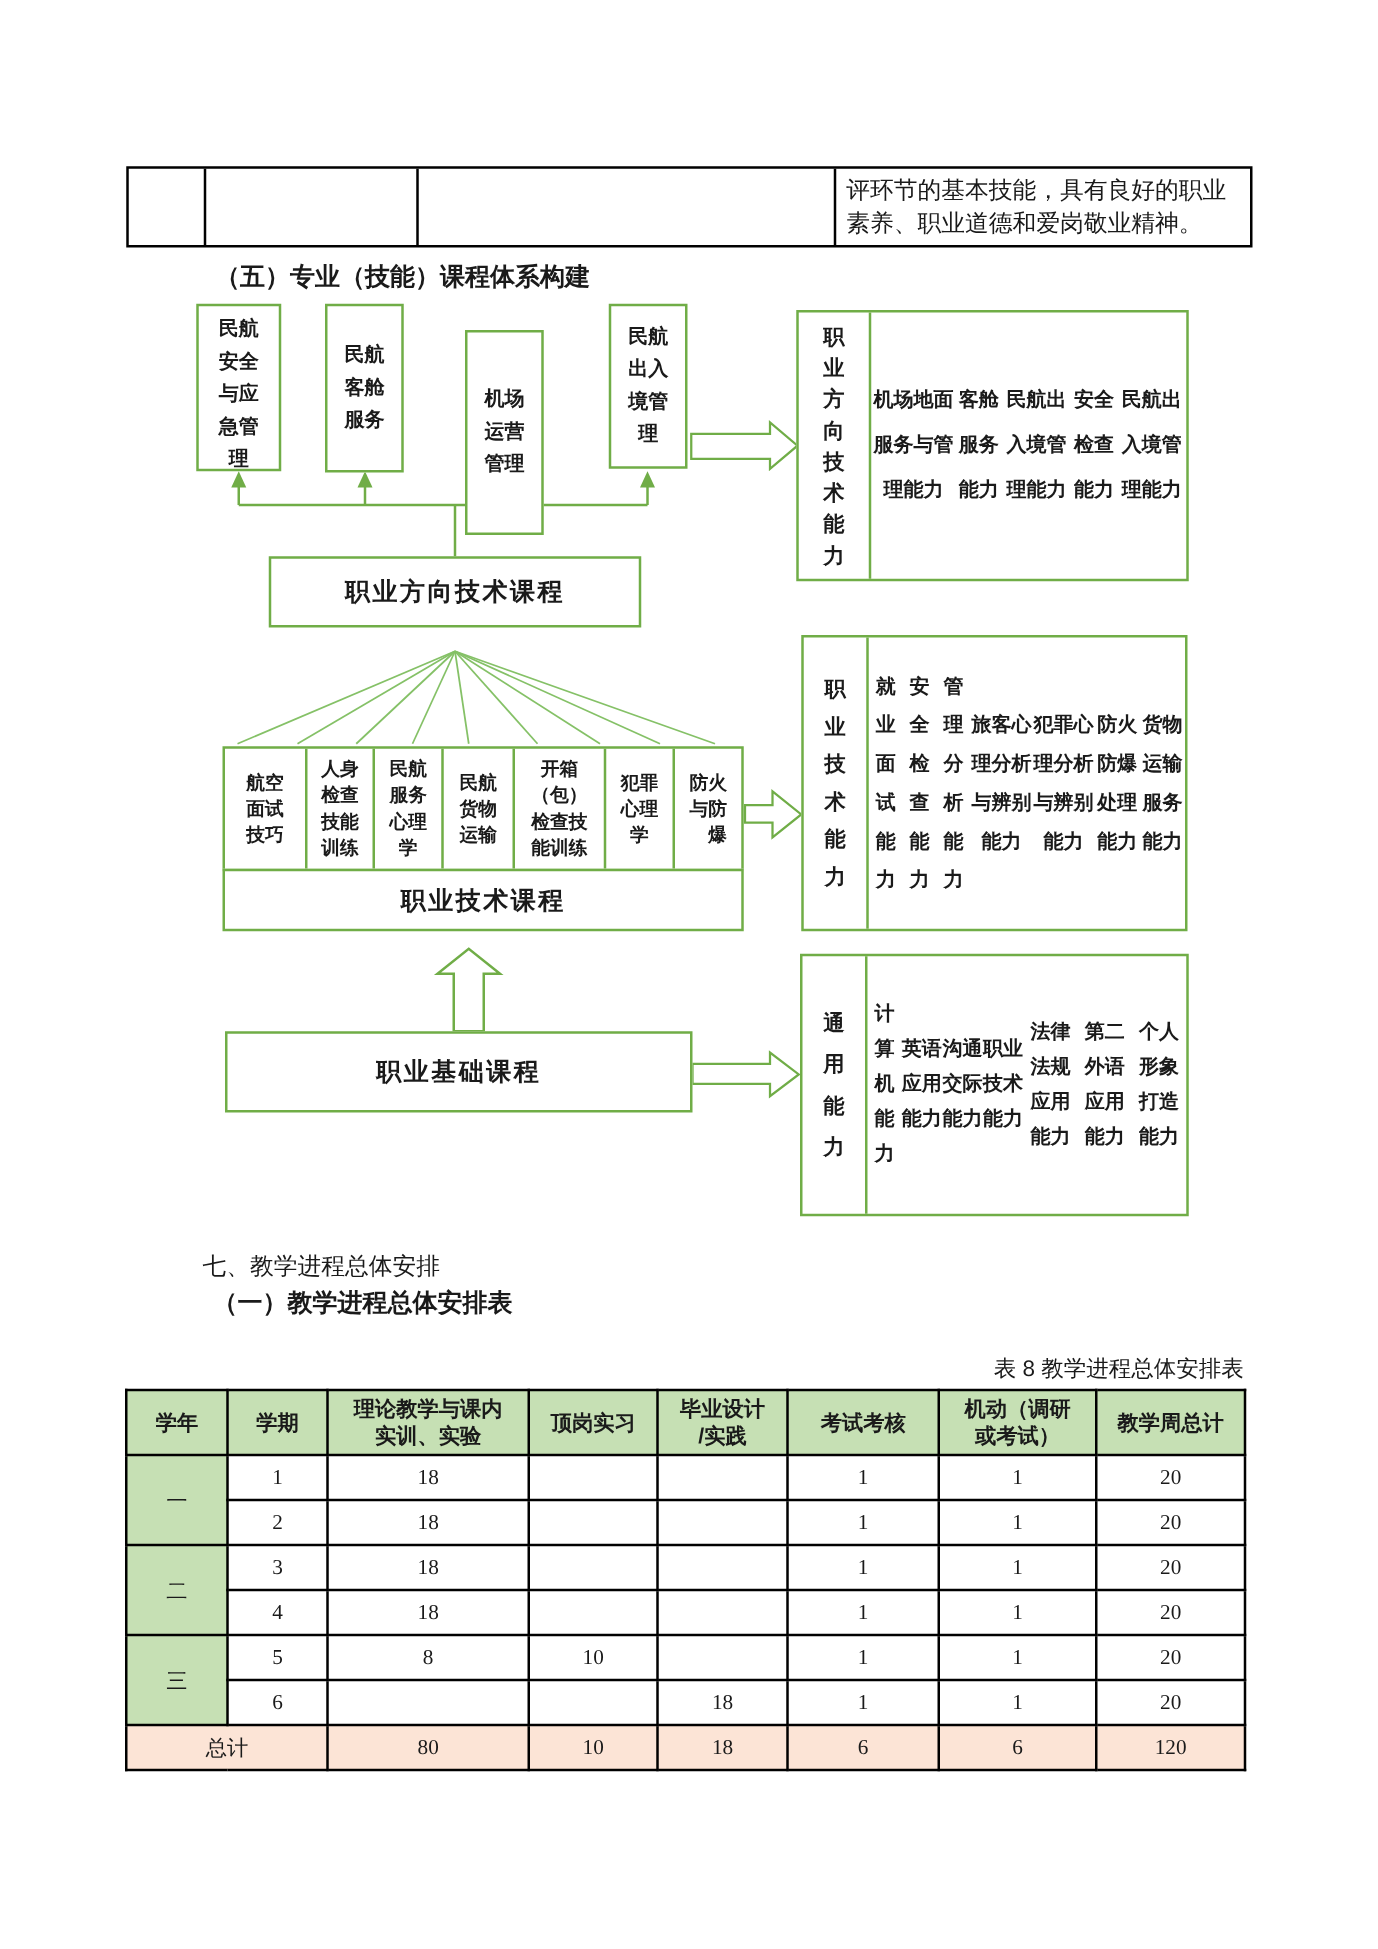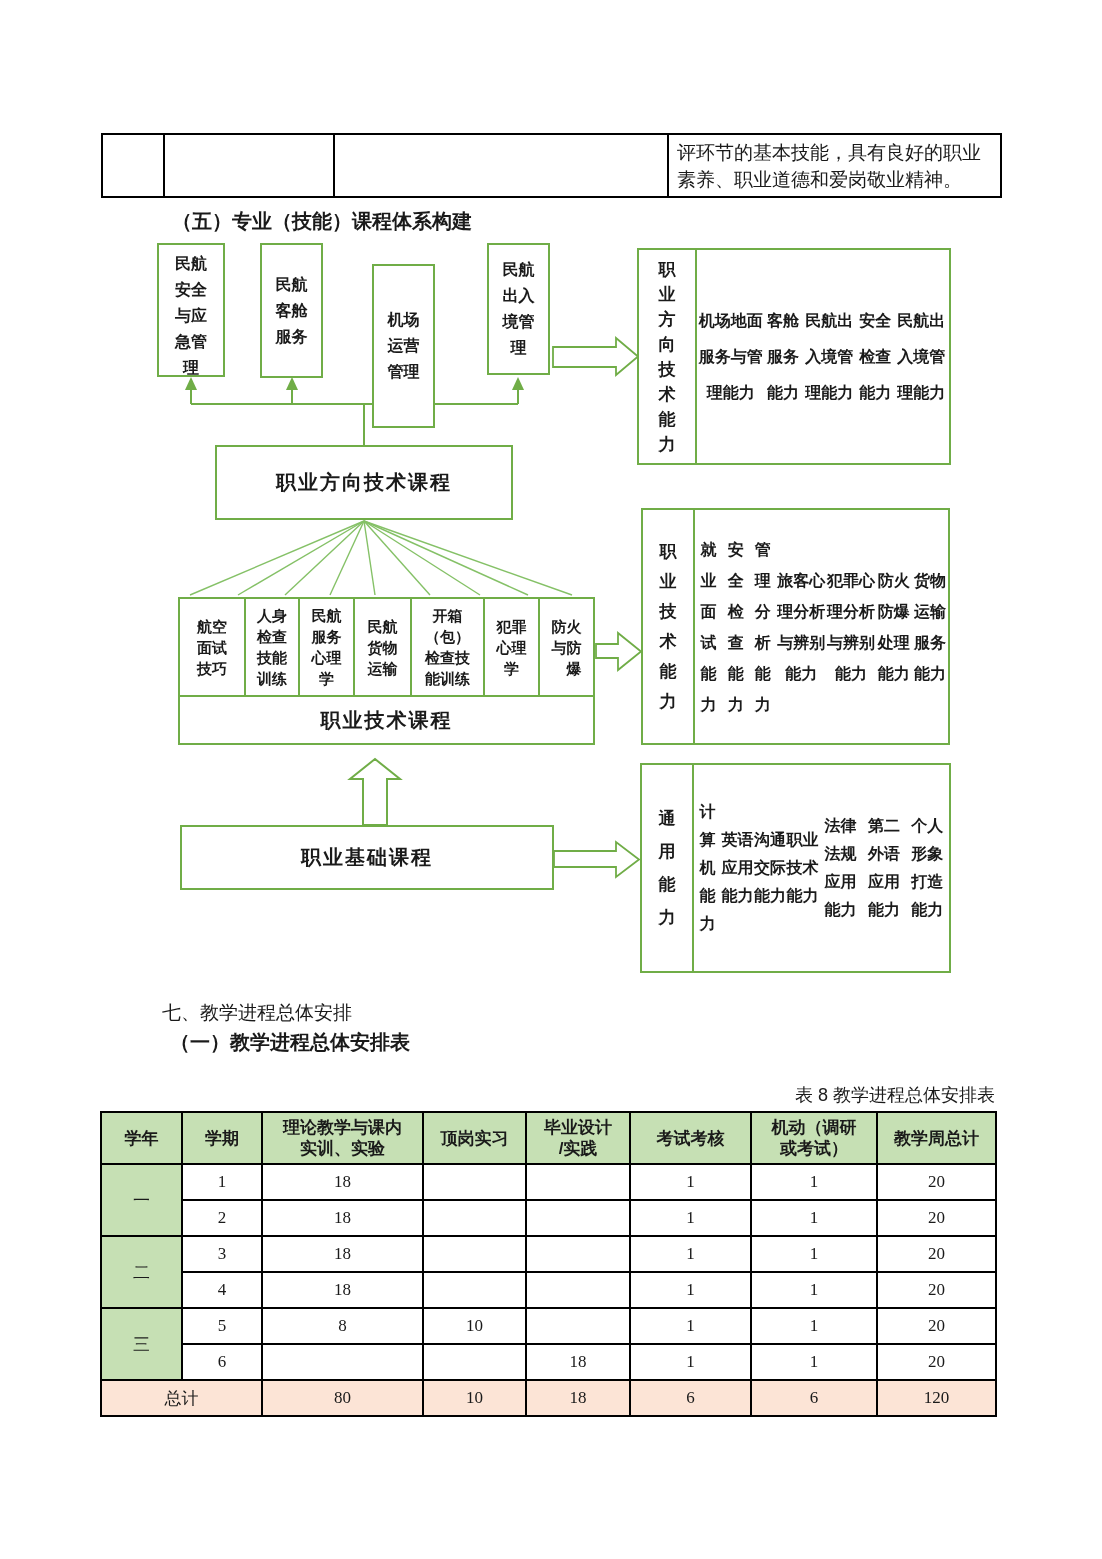--- a/index.html
+++ b/index.html
@@ -28,21 +28,21 @@
   
   .gbox{position:absolute;border:2px solid #70ad47;background:#fff;box-sizing:border-box;
     display:flex;align-items:center;justify-content:center;text-align:center;
     font-weight:bold;}
   .pre{white-space:pre-line;}
   .topbox{font-size:16px;line-height:26px;}
   .b1{left:157px;top:243px;width:68px;height:134px;align-items:flex-start;padding-top:6px;overflow:hidden;}
   .b2{left:260px;top:243px;width:63px;height:135px;}
   .b3{left:372px;top:245px;width:63px;height:164px;margin-top:19px;}
   .b4{left:487px;top:243px;width:63px;height:132px;}
-  .dircourse{left:215px;top:445px;width:298px;height:75px;font-size:20px;letter-spacing:2px;}
+  .dircourse{left:215px;top:445px;width:298px;height:57px;font-size:20px;letter-spacing:2px;}
   .course-row{position:absolute;left:178px;top:597px;width:417px;height:100px;
     border:2px solid #70ad47;box-sizing:border-box;display:flex;background:#fff;}
   .course-cell{box-sizing:border-box;border-right:2px solid #70ad47;
     display:flex;align-items:center;justify-content:center;text-align:center;
     font-size:15px;font-weight:bold;line-height:21px;white-space:pre-line;}
   .course-cell:last-child{border-right:none;text-align:right;}
   .cc1{width:66px;}.cc2{width:54px;}.cc3{width:55px;}.cc4{width:57px;}
   .cc5{width:73px;}.cc6{width:55px;}.cc7{flex:1;}
   .band{left:178px;top:695px;width:417px;height:50px;font-size:20px;letter-spacing:2px;}
   .basic{left:180px;top:825px;width:374px;height:65px;font-size:20px;letter-spacing:2px;}

